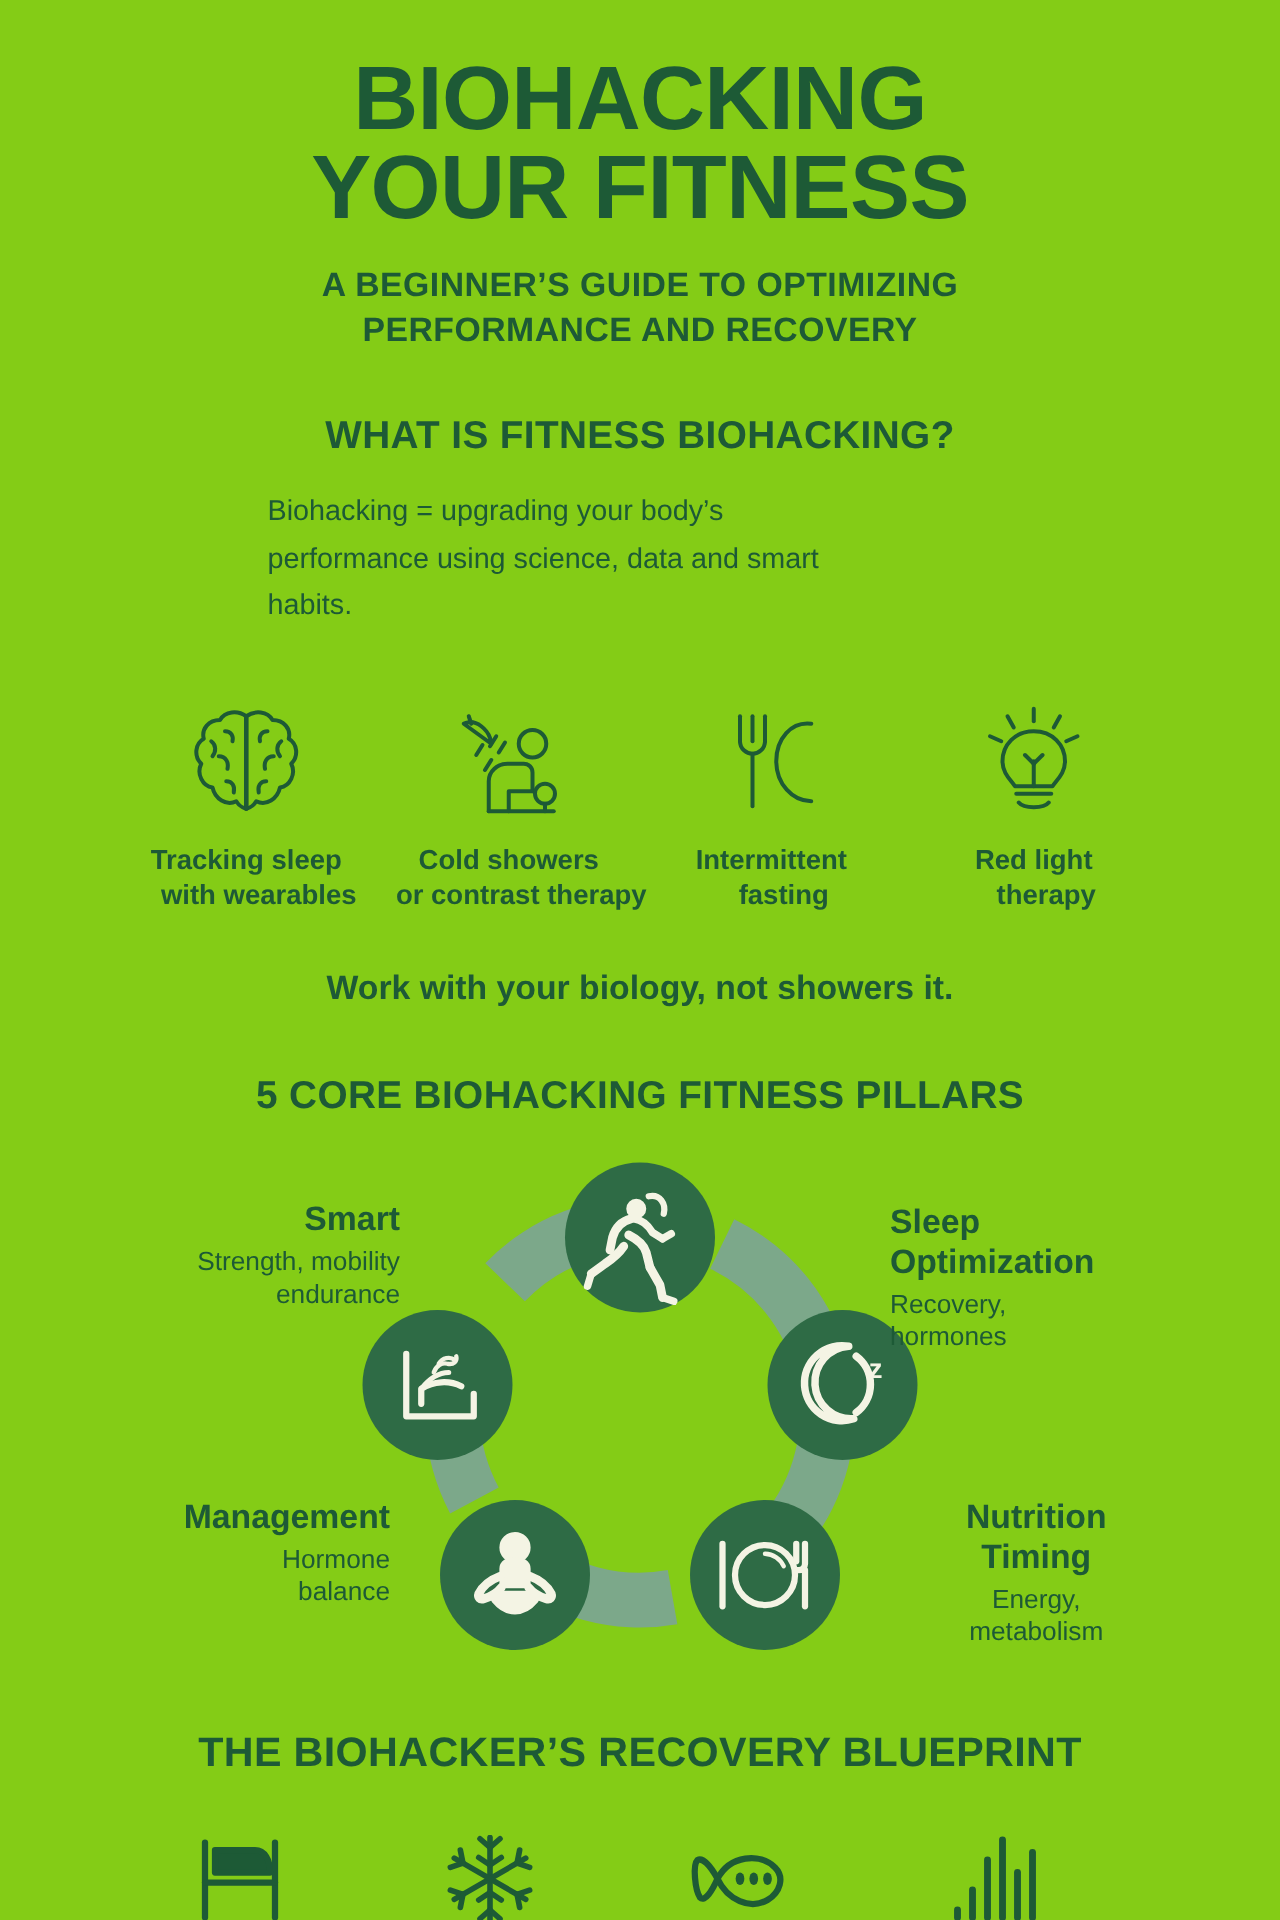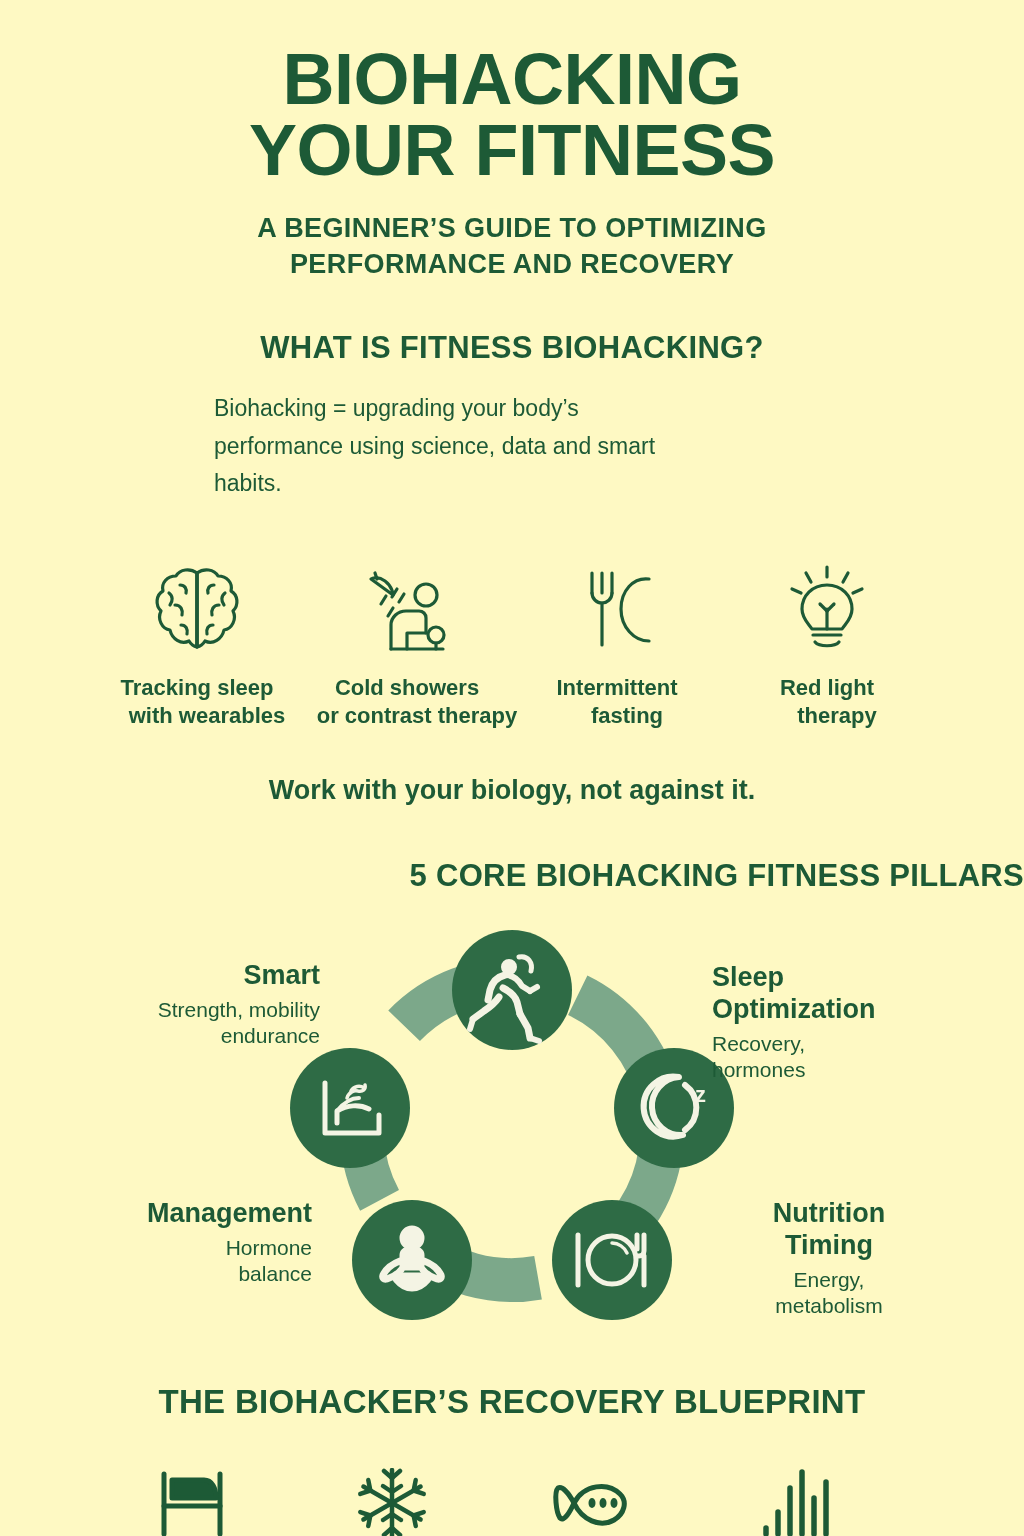--- a/index.html
+++ b/index.html
@@ -8,21 +8,21 @@
   html, body {
     width:1024px; height:1536px;
     background:#F7F7E9;
     font-family:"Liberation Sans", sans-serif;
     overflow:hidden;
   }
 
   .page {
     position:relative;
     width:1024px; height:1536px;
-    background:#fef9c3;
+    background:#84cc16;
   }
 
   
   .title-block { padding-top:44px; text-align:center; }
 
   .main-title {
     font-size:72px;
     line-height:0.98;
     font-weight:bold;
     color:#1D5A36;
@@ -96,21 +96,21 @@
   
   .tagline {
     position:absolute;
     top:775px; left:0; width:1024px;
     text-align:center;
     font-size:27px;
     font-weight:bold;
     color:#1D5A36;
   }
 
-  .h-pillars { position:absolute; top:858px; left:0; width:1024px;text-align:right; }
+  .h-pillars { position:absolute; top:858px; left:0; width:1024px; }
 
   
   .loop-wrap {
     position:absolute;
     top:925px; left:0;
     width:1024px; height:440px;
   }
   .loop-svg { position:absolute; top:0; left:287px; }
 
   
@@ -252,21 +252,21 @@
           <path d="M50 48 L57 41"></path>
         </svg>
       </div>
       <div class="habit-label">
         <span>Red light</span>
         <span class="l2">therapy</span>
       </div>
     </div>
   </div>
 
-  <div class="tagline">Work with your biology, not against it.</div>
+  <div class="tagline">Work with your biology, not showers it.</div>
 
   <h2 class="sec-heading h-pillars">5 CORE BIOHACKING FITNESS PILLARS</h2>
 
   <div class="loop-wrap">
     <svg class="loop-svg" width="450" height="430" viewBox="0 0 450 430">
       <defs>
 
         <g id="defs-holder"></g>
       </defs>
 

